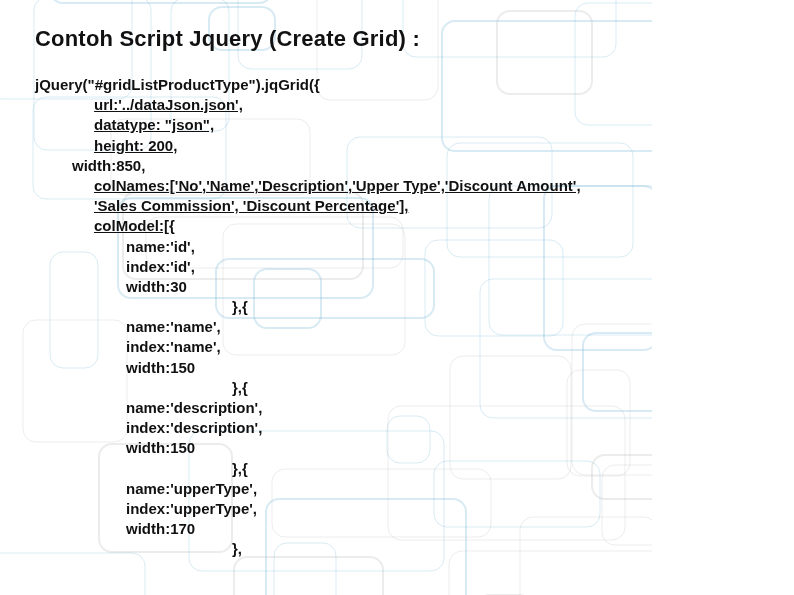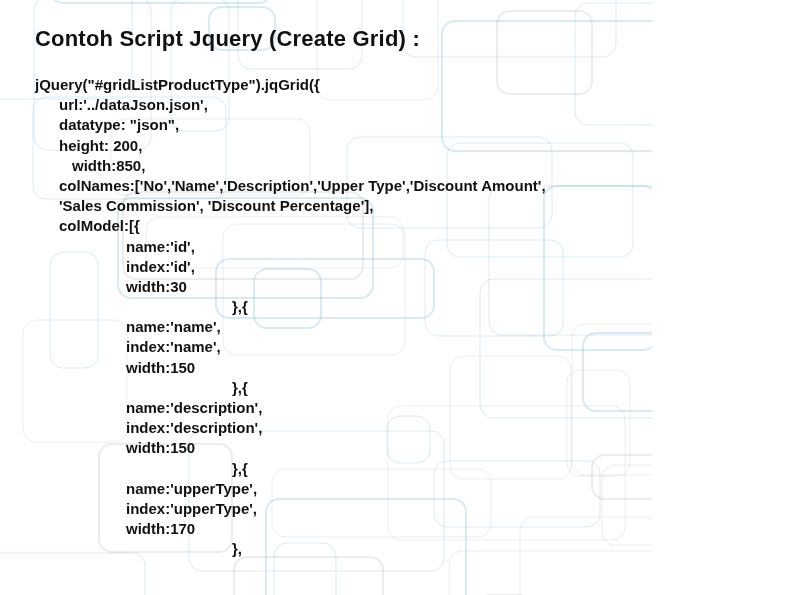--- a/index.html
+++ b/index.html
@@ -42,21 +42,21 @@
     margin-top: 23px;
     font-size: 15px;
     font-weight: 700;
     color: #111111;
     line-height: 20.2px;
     white-space: pre;
   }
   .code-line { height: 20.2px; }
   .ind-0 { margin-left: 0; }
   .ind-1 { margin-left: 37px; }
-  .ind-2 { margin-left: 24px; }
+  .ind-2 { margin-left: 59px; text-decoration: underline; }
   .ind-3 { margin-left: 197px; }
   .ind-4 { margin-left: 91px; }
   .strip {
     position: absolute;
     left: 700px; top: 0;
     width: 94px; height: 595px;
     background: #ffffff;
     overflow: hidden;
     z-index: 3;
   }

